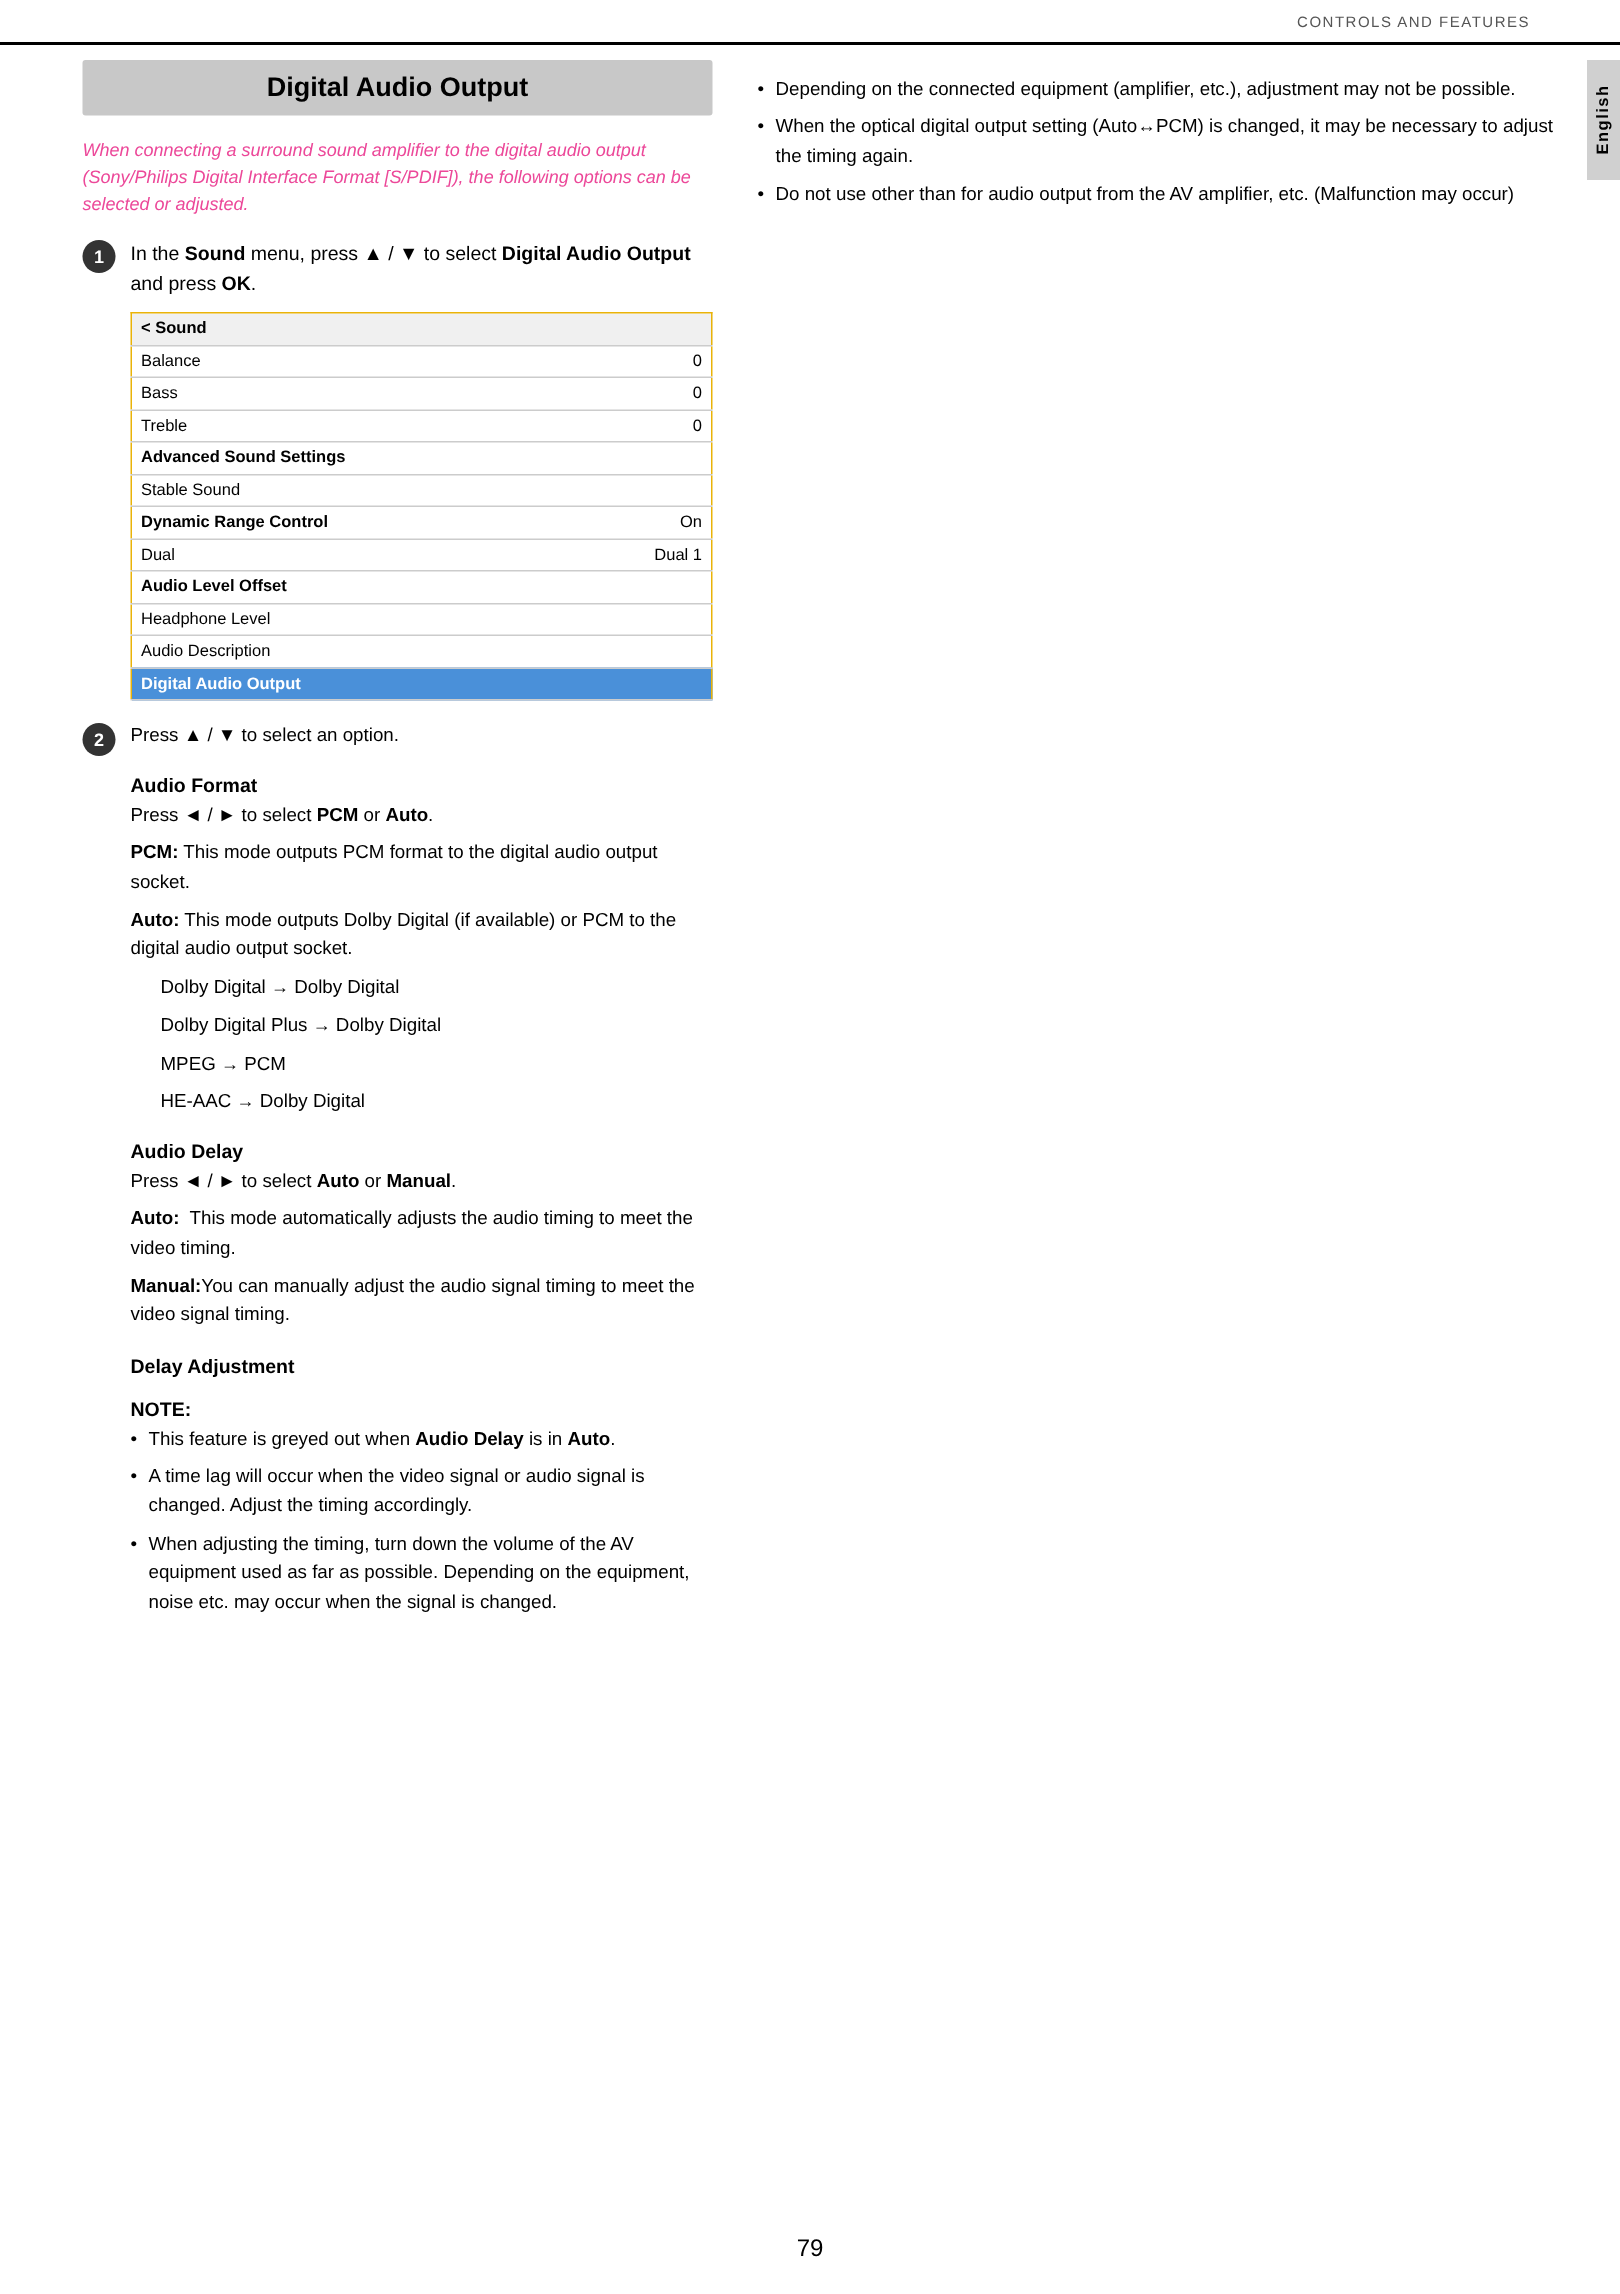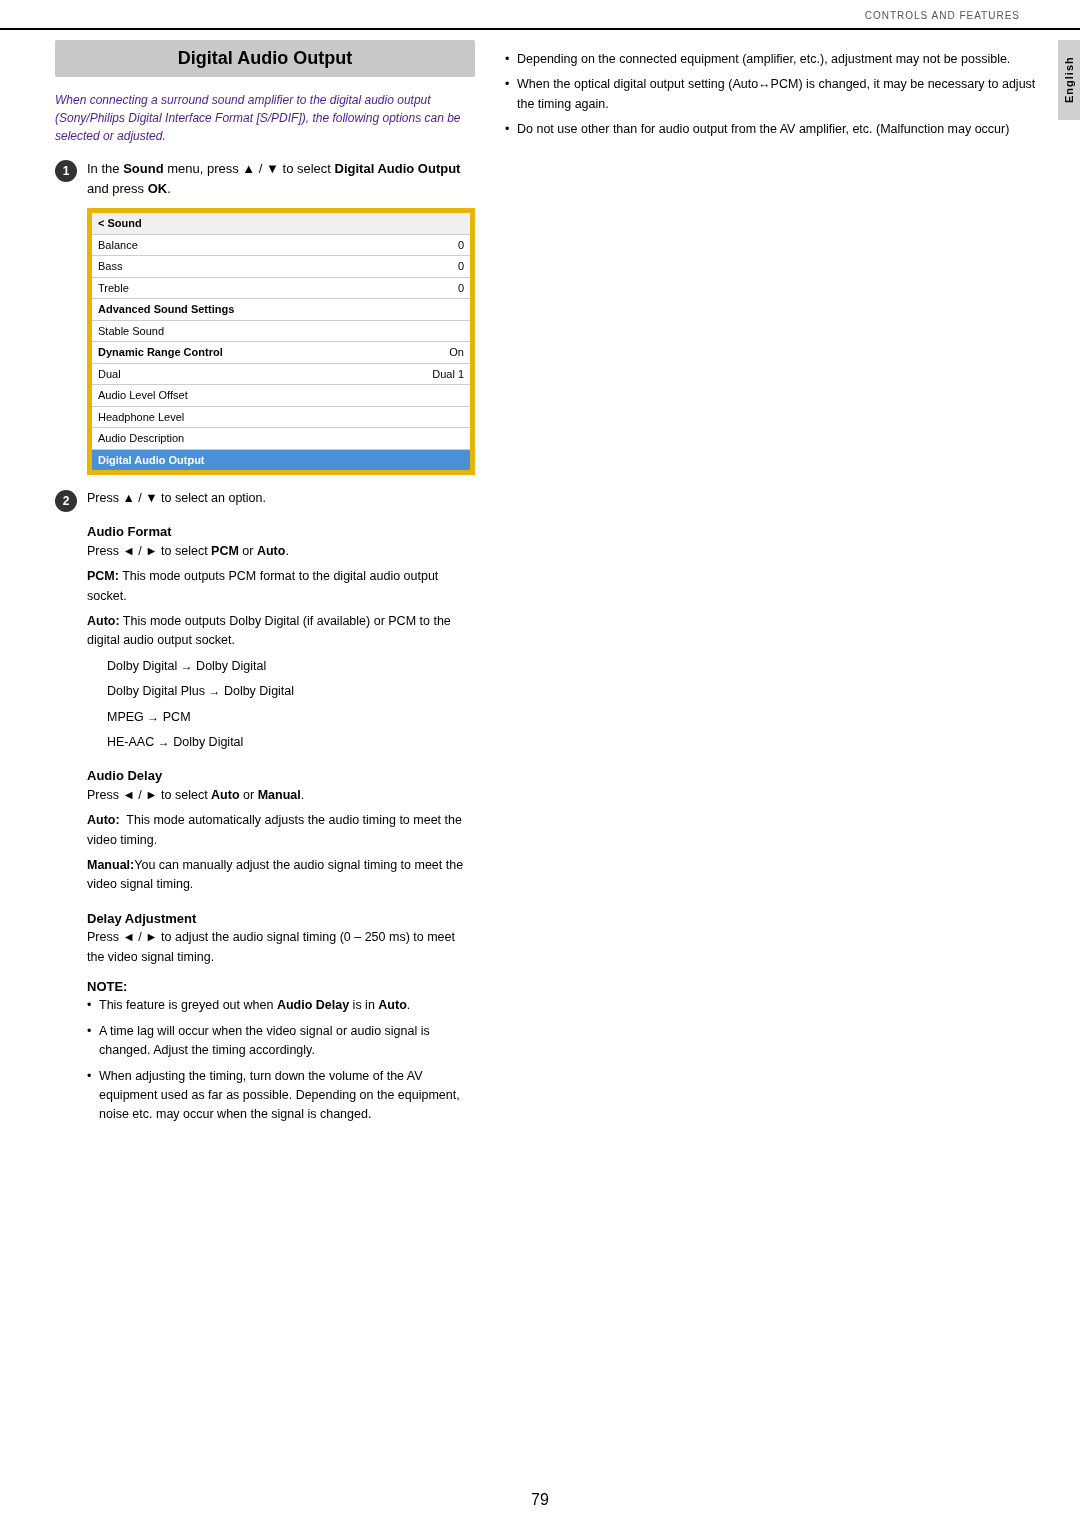--- a/index.html
+++ b/index.html
@@ -100,21 +100,21 @@
       font-weight: bold;
       color: #000;
     }
 
     
     .intro-para {
       font-style: italic;
       font-size: 12px;
       line-height: 1.5;
       margin-bottom: 14px;
-      color: #4c1d95;
+      color: #ec4899;
     }
 
     
     .step {
       display: flex;
       gap: 10px;
       margin-bottom: 14px;
       align-items: flex-start;
     }
     .step-number {
@@ -134,21 +134,21 @@
     .step-content {
       flex: 1;
       font-size: 13px;
       line-height: 1.5;
     }
 
     
     .menu-table {
       width: 100%;
       border-collapse: collapse;
-      border: 5px solid #eab308;
+      border: 1px solid #eab308;
       font-size: 11px;
       margin-top: 10px;
     }
     .menu-table td {
       padding: 2px 6px;
       border-bottom: 1px solid #ccc;
     }
     .menu-table .menu-header td {
       font-weight: bold;
       background: #f0f0f0;
@@ -289,21 +289,21 @@
               </tr>
               <tr>
                 <td style="font-weight:bold;">Dynamic Range Control</td>
                 <td class="menu-value">On</td>
               </tr>
               <tr>
                 <td>Dual</td>
                 <td class="menu-value">Dual 1</td>
               </tr>
               <tr>
-                <td colspan="2" style="font-weight:normal;margin-top:15px;">Audio Level Offset</td>
+                <td colspan="2" style="font-weight:bold;margin-top:15px;">Audio Level Offset</td>
               </tr>
               <tr>
                 <td>Headphone Level</td>
                 <td></td>
               </tr>
               <tr>
                 <td>Audio Description</td>
                 <td></td>
               </tr>
               <tr class="menu-highlight">
@@ -336,21 +336,20 @@
 
             <div class="sub-section">
               <div class="sub-section-title">Audio Delay</div>
               <p>Press ◄ / ► to select <strong>Auto</strong> or <strong>Manual</strong>.</p>
               <p><strong>Auto:</strong>&nbsp; This mode automatically adjusts the audio timing to meet the video timing.</p>
               <p><strong>Manual:</strong>You can manually adjust the audio signal timing to meet the video signal timing.</p>
             </div>
 
             <div class="sub-section">
               <div class="sub-section-title">Delay Adjustment</div>
-              <p>Press ◄ / ► to adjust the audio signal timing (0 – 250 ms) to meet the video signal timing.</p>
             </div>
 
             <div class="note-block">
               <div class="note-label">NOTE:</div>
               <ul class="bullet-list">
                 <li>This feature is greyed out when <strong>Audio Delay</strong> is in <strong>Auto</strong>.</li>
                 <li>A time lag will occur when the video signal or audio signal is changed. Adjust the timing accordingly.</li>
                 <li>When adjusting the timing, turn down the volume of the AV equipment used as far as possible. Depending on the equipment, noise etc. may occur when the signal is changed.</li>
               </ul>
             </div>

